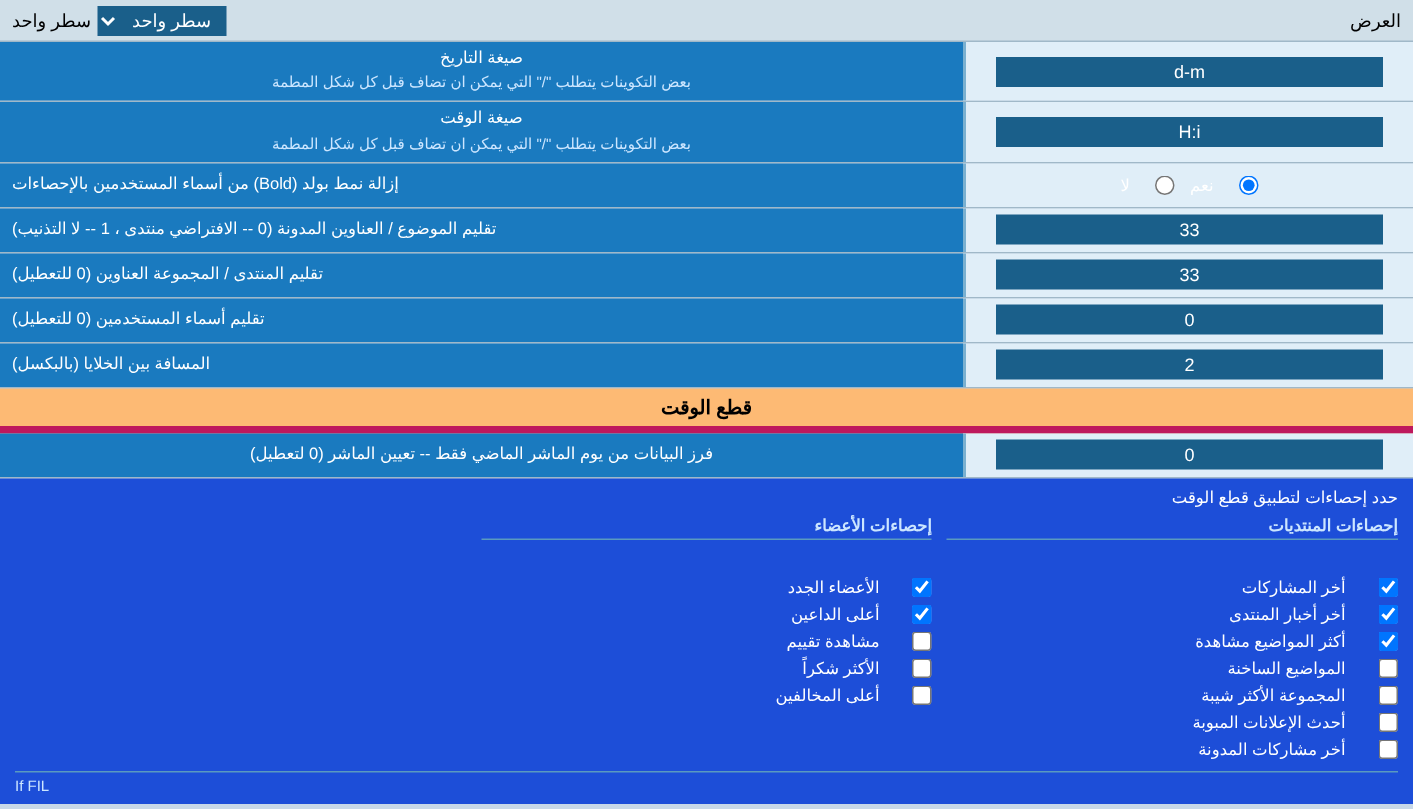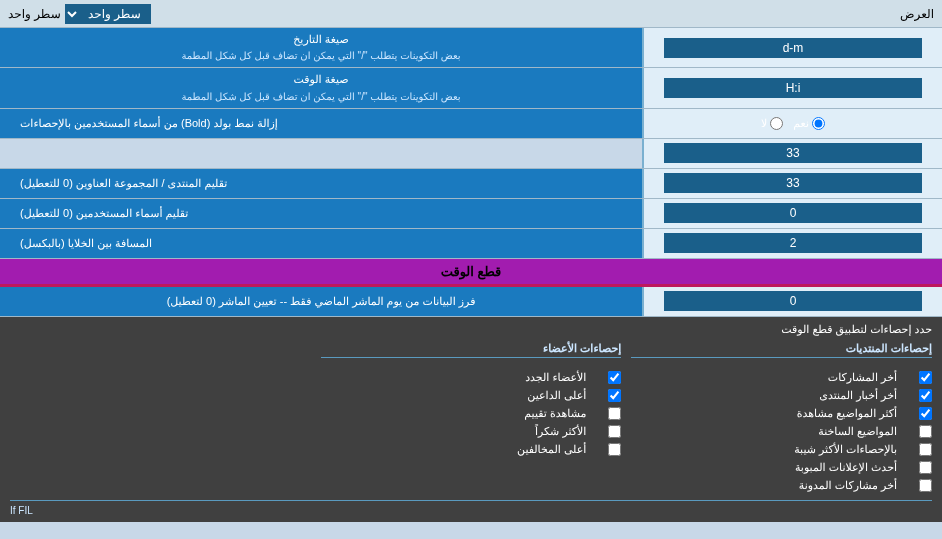--- a/index.html
+++ b/index.html
@@ -16,21 +16,21 @@
     .row {
       display: flex;
       align-items: stretch;
       border-bottom: 1px solid #a0b8c8;
       min-height: 30px;
     }
     .row-label {
       background: #1a7abf;
       color: #fff;
       flex: 1;
-      padding: 4px 20px;
+      padding: 4px 8px;
       display: flex;
       align-items: center;
       justify-content: flex-end;
       text-align: right;
       font-size: 11px;
       line-height: 1.4;
     }
     .row-label-multi {
       flex-direction: column;
       justify-content: center;
@@ -87,37 +87,37 @@
     
     .radio-group {
       display: flex;
       align-items: center;
       gap: 10px;
       direction: rtl;
     }
     .radio-item {
       display: flex;
       align-items: center;
-      gap: 3px;
+      gap: 17px;
       color: #fff;
       font-size: 11px;
     }
     
     .section-header {
-      background: #a21caf;
+      background: #fdba74;
       color: #000;
       text-align: center;
       padding: 5px;
       font-weight: bold;
       font-size: 13px;
-      border-bottom: 3px solid #be185d;
+      border-bottom: 5px solid #be185d;
     }
     
     .checkboxes-section {
-      background: #404040;
+      background: #1d4ed8;
       padding: 6px 10px;
     }
     .checkboxes-header {
       color: #fff;
       font-size: 11px;
       text-align: right;
       margin-bottom: 6px;
     }
     .checkboxes-grid {
       display: grid;
@@ -130,21 +130,21 @@
       flex-direction: column;
       gap: 5px;
     }
     .col-header {
       color: #cce6ff;
       font-size: 11px;
       font-weight: bold;
       text-align: right;
       border-bottom: 1px solid #5a9abf;
       padding-bottom: 2px;
-      margin-bottom: 8px;
+      margin-bottom: 20px;
     }
     .checkbox-item {
       display: flex;
       align-items: center;
       gap: 22px;
       direction: rtl;
     }
     .checkbox-item input[type="checkbox"] {
       cursor: pointer;
     }
@@ -202,20 +202,23 @@
     </div>
     <div class="row-label">
       <span>إزالة نمط بولد (Bold) من أسماء المستخدمين بالإحصاءات</span>
     </div>
   </div>
 
   <div class="row">
     <div class="row-input">
       <input class="input-field" type="text" value="33" style="">
     </div>
+    <div class="row-label">
+      <span>تقليم الموضوع / العناوين المدونة (0 -- الافتراضي منتدى ، 1 -- لا التذنيب)</span>
+    </div>
   </div>
 
   <div class="row">
     <div class="row-input">
       <input class="input-field" type="text" value="33" style="">
     </div>
     <div class="row-label">
       <span>تقليم المنتدى / المجموعة العناوين (0 للتعطيل)</span>
     </div>
   </div>
@@ -270,21 +273,21 @@
         <div class="checkbox-item">
           <input type="checkbox" checked="" style="">
           <label>أكثر المواضيع مشاهدة</label>
         </div>
         <div class="checkbox-item">
           <input type="checkbox" style="">
           <label>المواضيع الساخنة</label>
         </div>
         <div class="checkbox-item">
           <input type="checkbox" style="">
-          <label>بالإحصاءات الأكثر شيبة</label>
+          <label>المجموعة الأكثر شيبة</label>
         </div>
         <div class="checkbox-item">
           <input type="checkbox" style="">
           <label>أحدث الإعلانات المبوبة</label>
         </div>
         <div class="checkbox-item">
           <input type="checkbox" style="">
           <label>أخر مشاركات المدونة</label>
         </div>
       </div>

